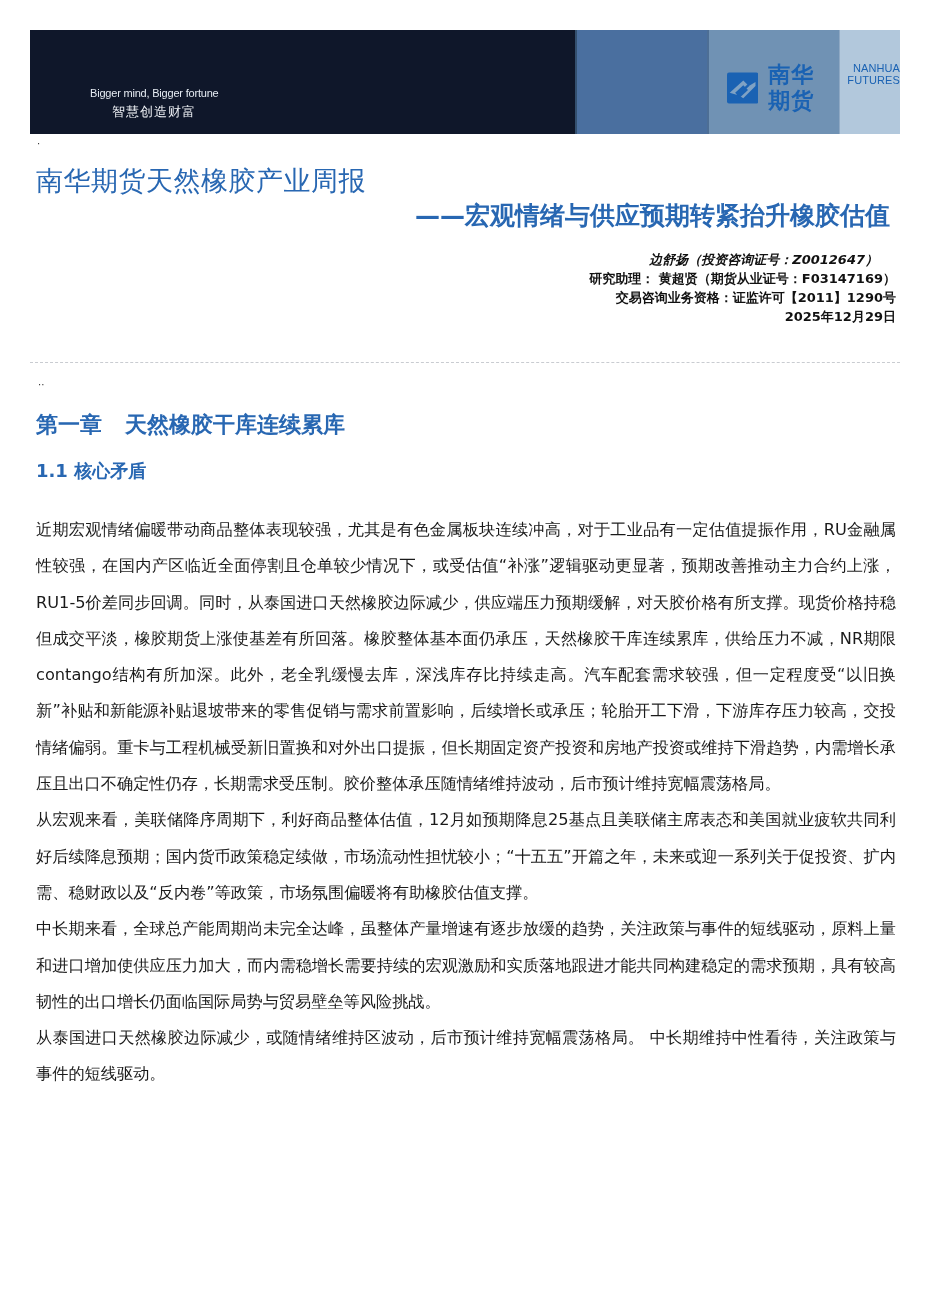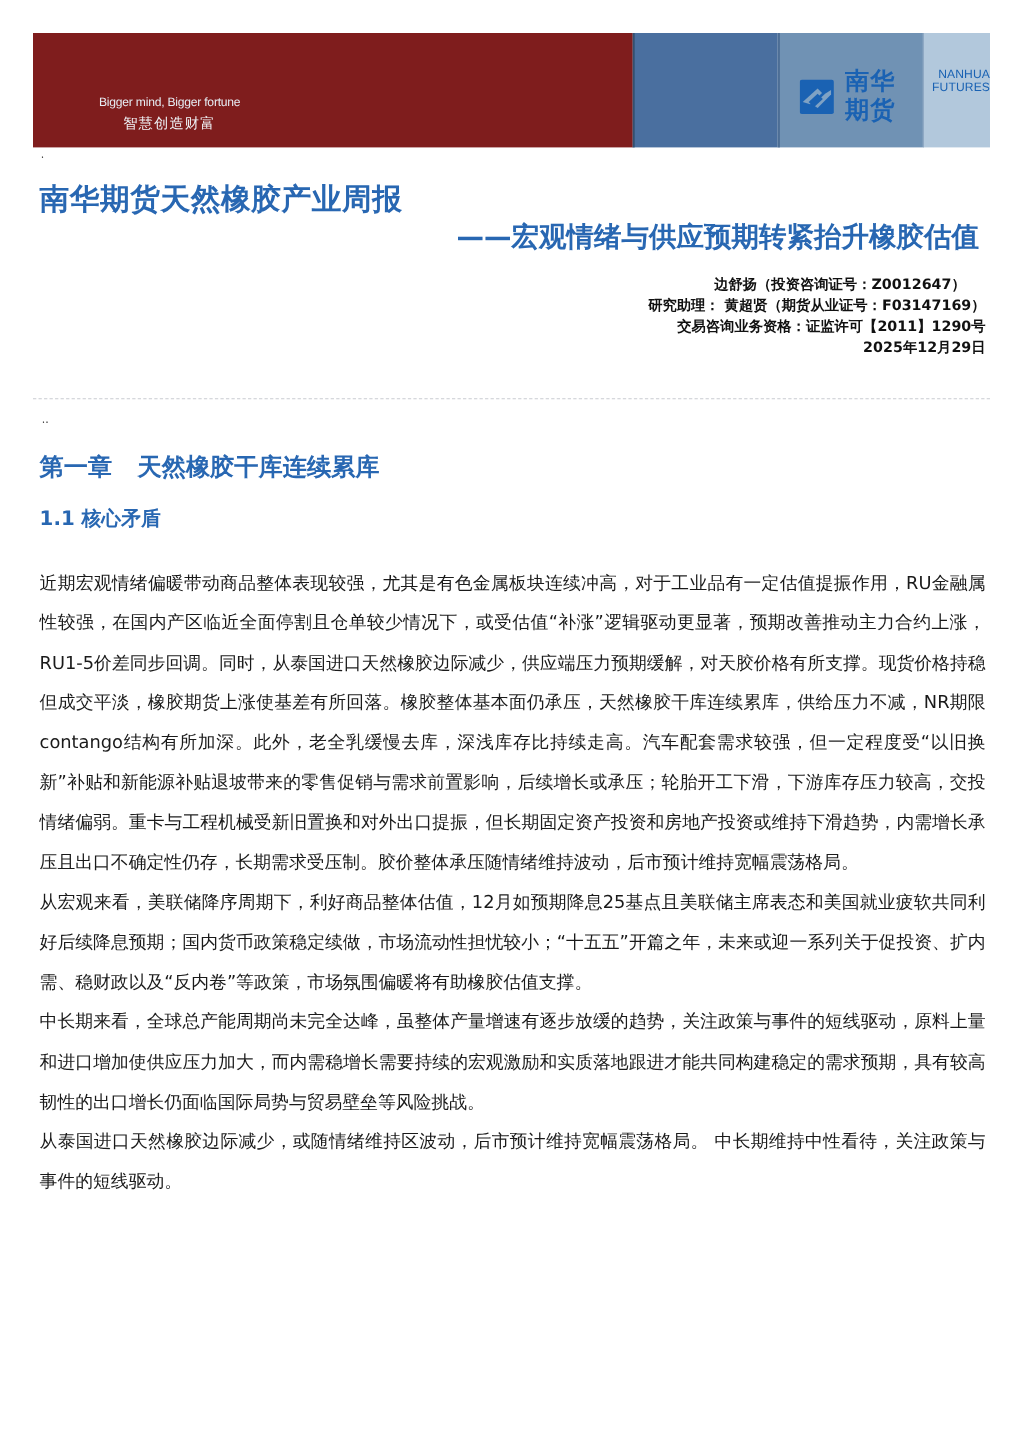--- a/index.html
+++ b/index.html
@@ -1,41 +1,41 @@
 <!DOCTYPE html>
 <html><head>
 <meta charset="utf-8">
 <style>
   html, body { margin: 0; padding: 0; background: #ffffff; }
   body { width: 930px; height: 1303px; position: relative; overflow: hidden;
          font-family: "DejaVu Sans", "Liberation Sans", sans-serif; color: #1a1a1a; }
 
   
   .banner { position: absolute; left: 30px; top: 30px; width: 870px; height: 104px; display: flex; }
-  .band-1 { width: 545px; background: #7f1d1d; position: relative; text-align: right; }
+  .band-1 { width: 545px; background: #0f172a; position: relative; text-align: right; }
   .band-2 { width: 130px; background: #4a6f9f; border-left: 2px solid #34506f; }
   .band-3 { width: 130px; background: #7092b4; border-left: 2px solid #4d6e95; position: relative; }
   .band-4 { flex: 1; background: #b2c8dc; border-left: 1px solid #8fa9c4; }
   .slogan-en { position: absolute; left: 60px; top: 57px; color: #e6ecf3; font-family: "Liberation Sans", sans-serif; font-size: 11px; letter-spacing: -0.2px; }
   .slogan-cn { position: absolute; left: 82px; top: 73px; color: #f0f3f7; font-size: 13px; letter-spacing: 1px; }
 
   .logo { position: absolute; left: 697px; top: 32px; display: flex; align-items: center; }
   .logo-mark { width: 46px; height: 46px; }
   .logo-text { margin-left: 10px; display: flex; flex-direction: row; }
   .logo-cn { color: #1a62b3; font-weight: bold; font-size: 22px; letter-spacing: 1px; line-height: 26px; }
   .logo-en { color: #1a62b3; font-family: "Liberation Sans", sans-serif; font-weight: normal; font-size: 11px; line-height: 12px; letter-spacing: 0.1px; text-align: right; }
 
   .tiny-dot { position: absolute; font-size: 10px; color: #333; line-height: 10px; }
 
-  .report-title { position: absolute; left: 36px; top: 163px; color: #2867b2; font-weight: bold; font-size: 27px; letter-spacing: 0.5px; white-space: nowrap; }
+  .report-title { position: absolute; left: 36px; top: 163px; color: #2867b2; font-weight: normal; font-size: 27px; letter-spacing: 0.5px; white-space: nowrap; }
   .report-subtitle { position: absolute; right: 40px; top: 199px; color: #2867b2; font-weight: bold; font-size: 25px; white-space: nowrap; }
 
   .meta { position: absolute; right: 34px; top: 250px; text-align: right; font-weight: bold; font-size: 13px; line-height: 19px; color: #111; }
   .meta div { white-space: nowrap; }
-  .meta .m1 { padding-right: 18px; }
+  .meta .m1 { padding-right: 18px; font-style: italic; }
 
   .divider { position: absolute; left: 30px; top: 362px; width: 870px; border-top: 1px dashed #c9ccd1; }
 
   .chapter { position: absolute; left: 36px; top: 410px; color: #2867b2; font-weight: bold; font-size: 22px; white-space: pre; }
   .section { position: absolute; left: 36px; top: 459px; color: #2867b2; font-weight: bold; font-size: 18px; }
 
   .body-text { position: absolute; left: 36px; top: 512px; width: 860px; font-size: 16.2px; line-height: 36.3px; color: #1a1a1a; }
   .body-text p { margin: 0; text-align: justify; }
 </style>
 </head>

